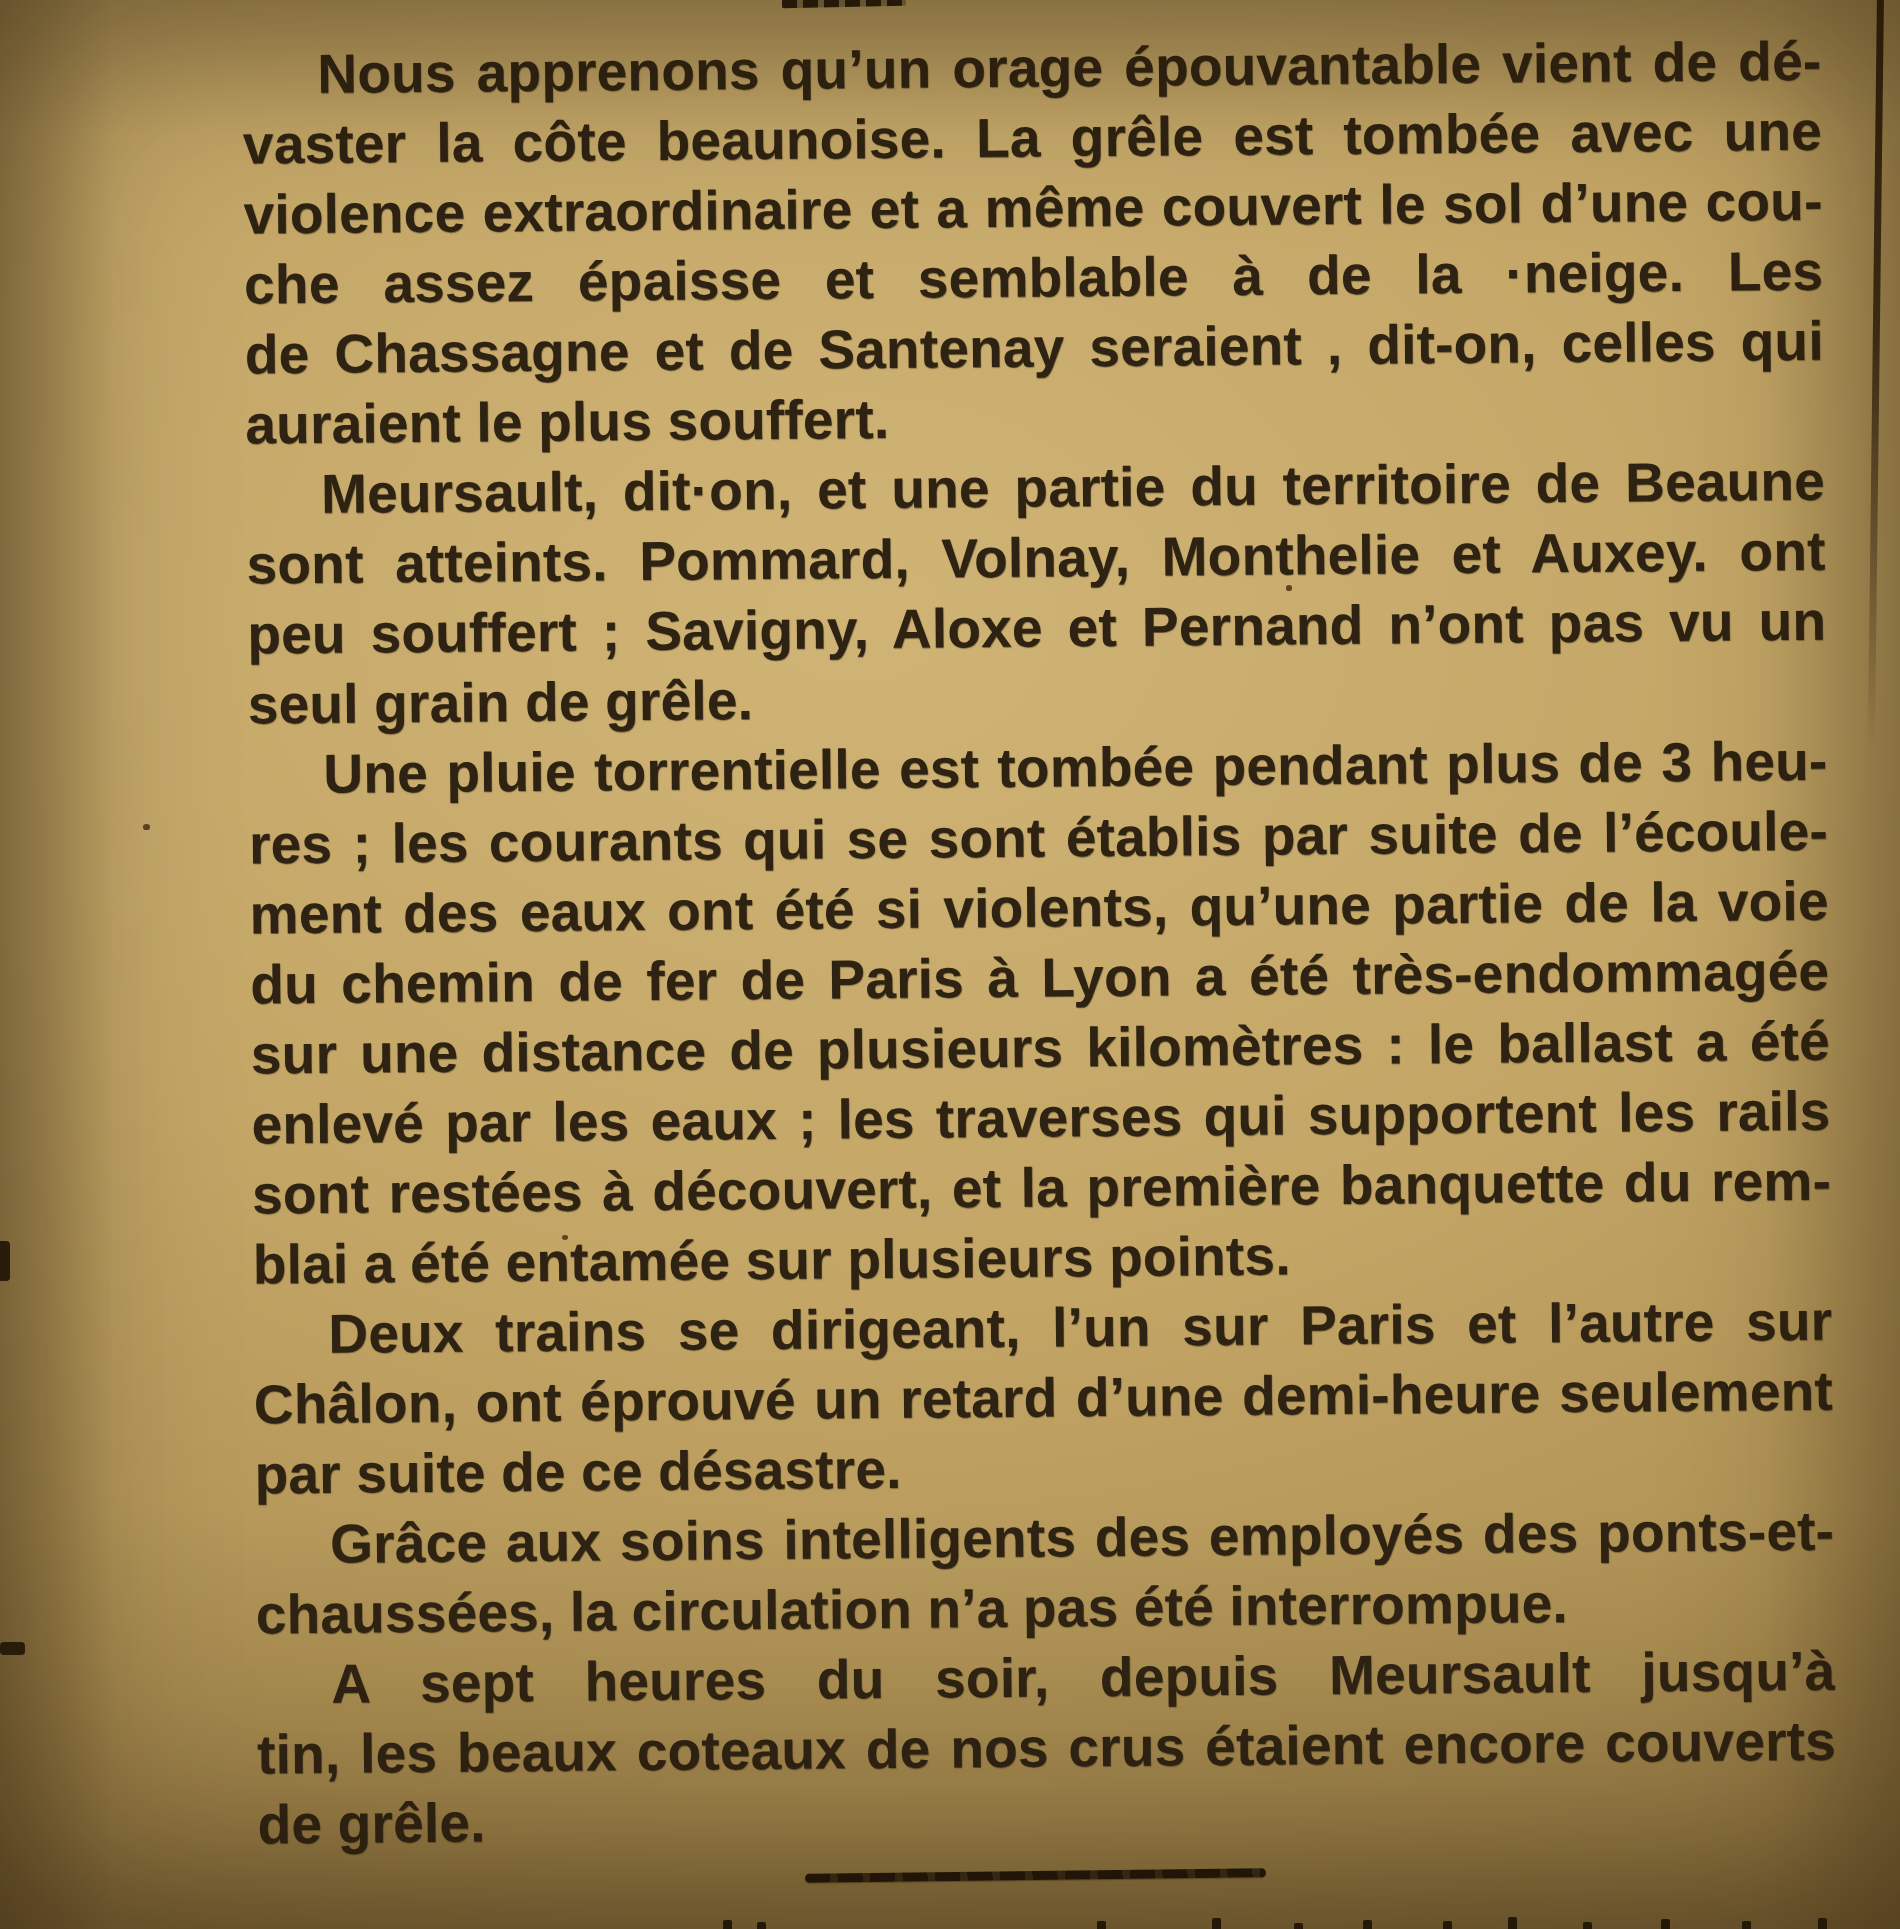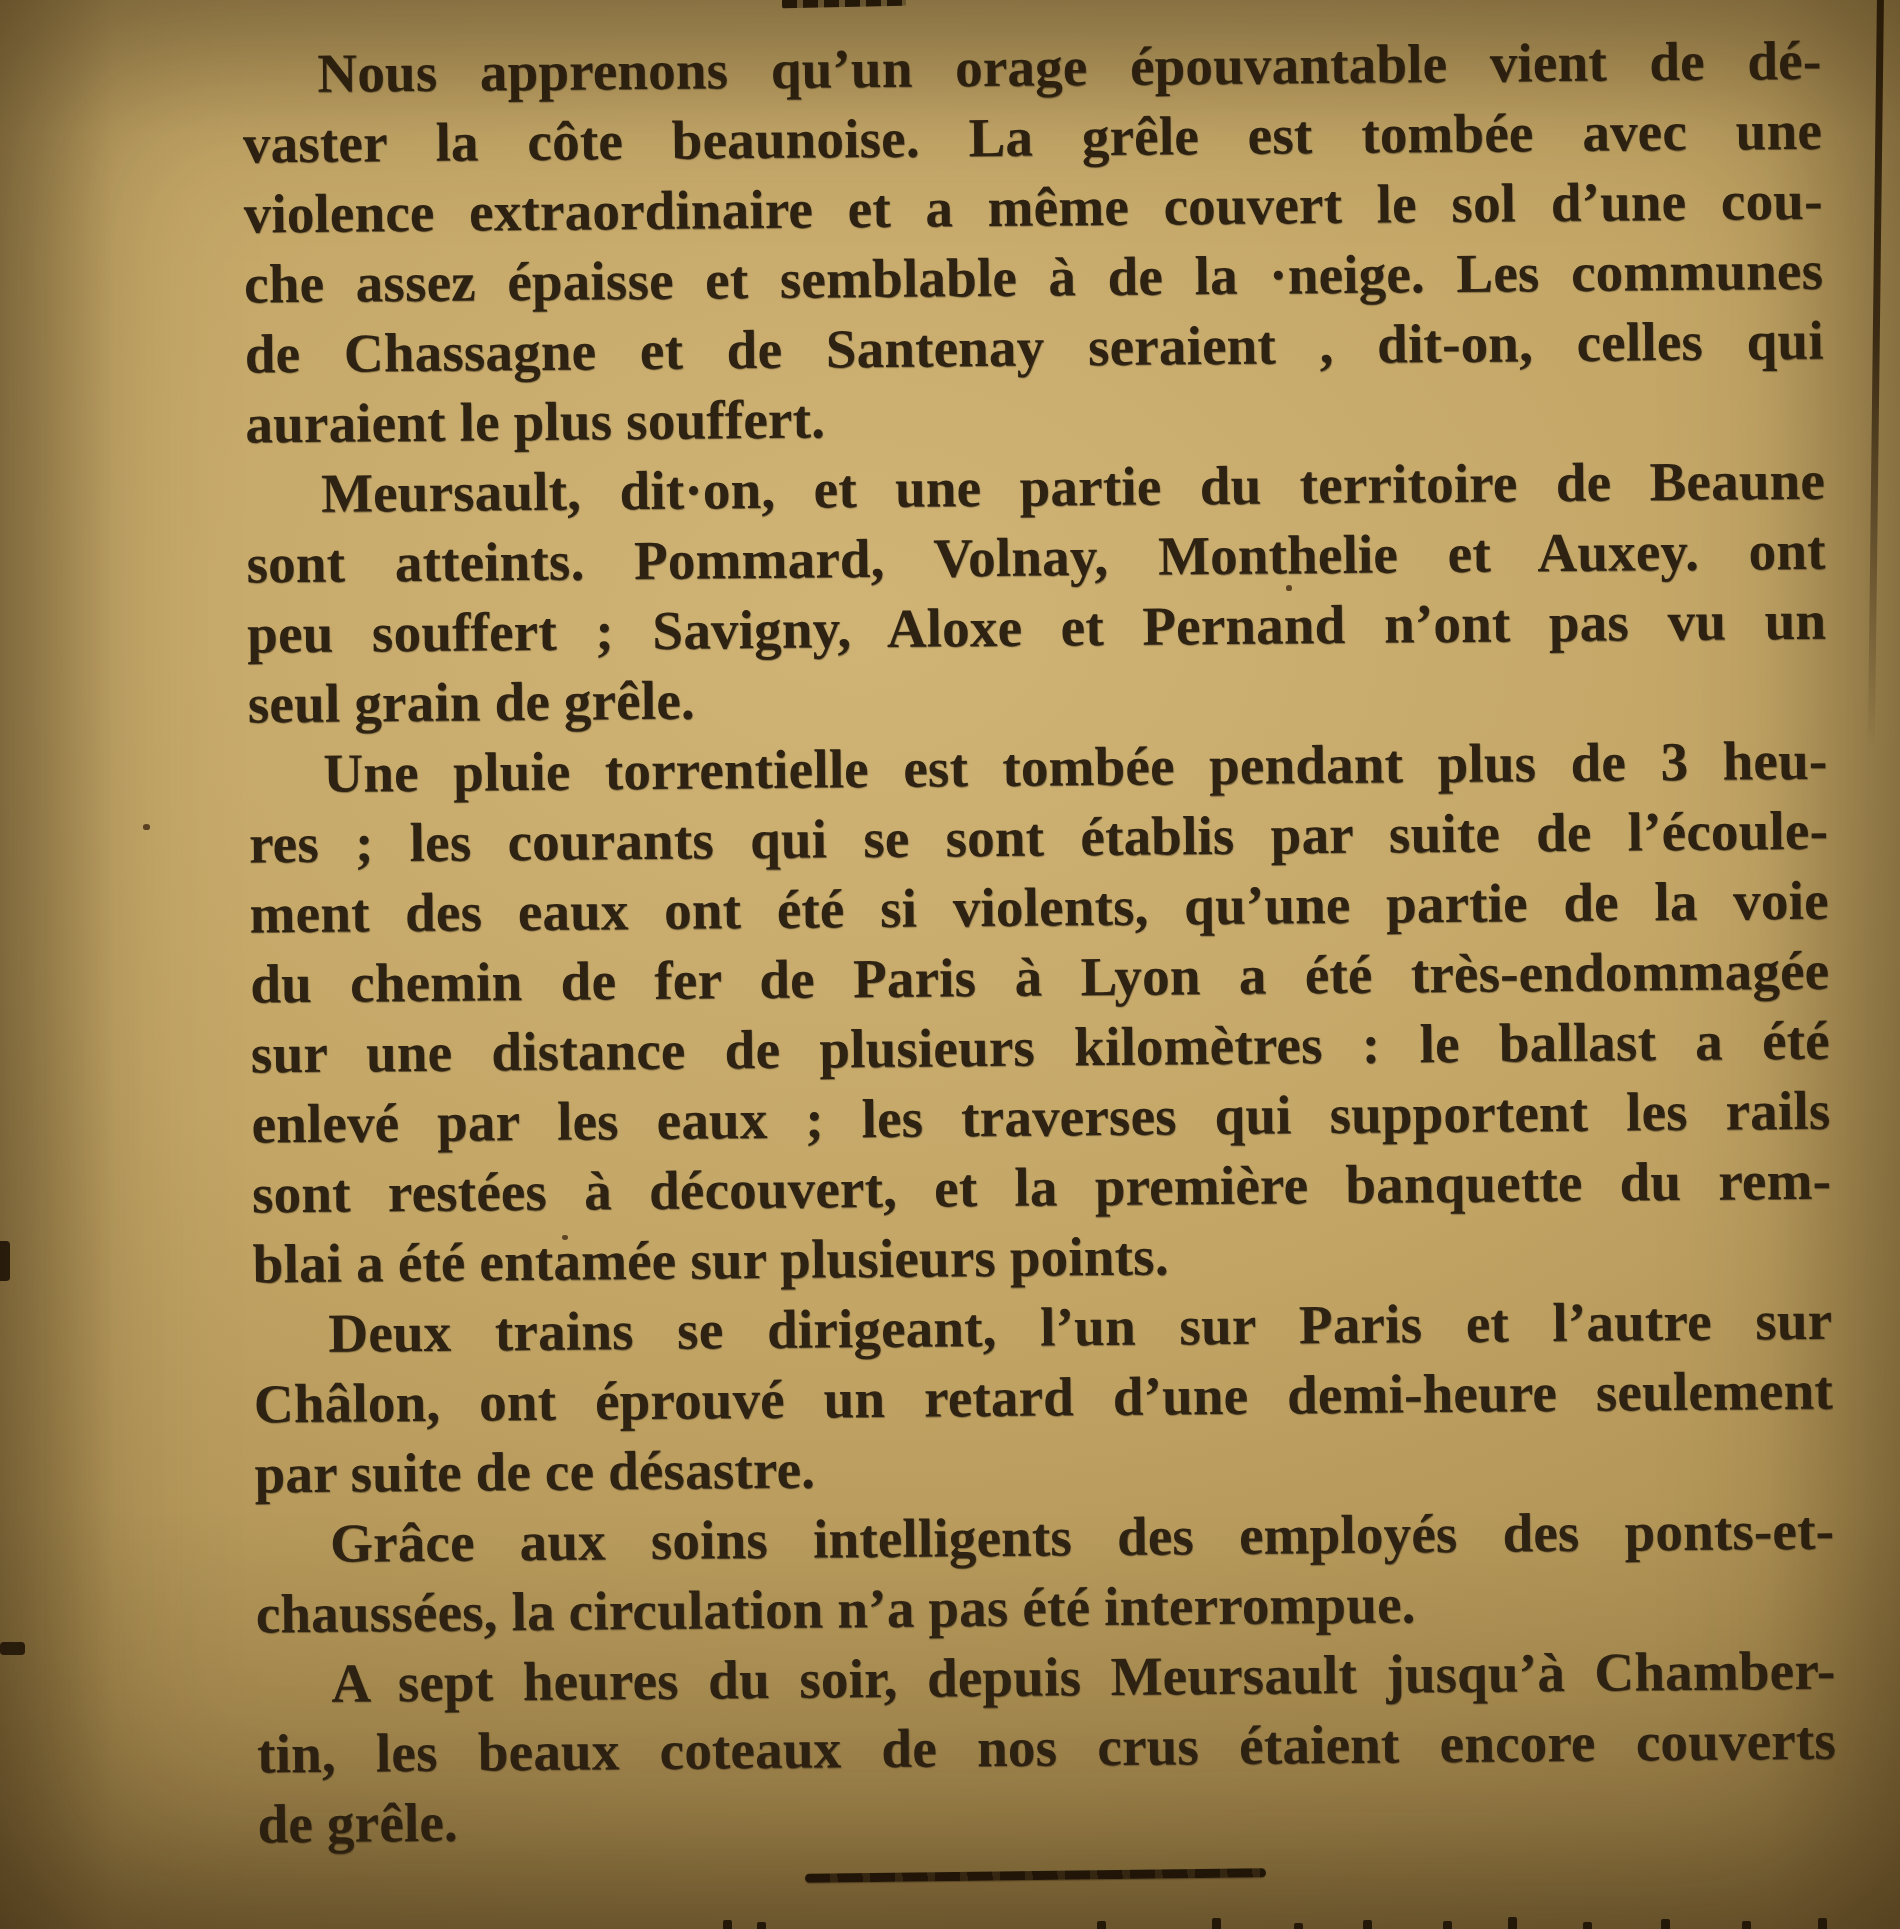--- a/index.html
+++ b/index.html
@@ -5,21 +5,21 @@
   html, body { margin: 0; padding: 0; background: #6d5a30; }
   .photo {
     position: relative;
     width: 1900px;
     height: 1930px;
     overflow: hidden;
     background:
       linear-gradient(to bottom, rgba(35,22,6,0.12) 0%, rgba(35,22,6,0) 7%, rgba(35,22,6,0) 78%, rgba(35,22,6,0.16) 95%, rgba(35,22,6,0.24) 100%),
       linear-gradient(to right, rgba(35,22,6,0.20) 0%, rgba(35,22,6,0) 6%, rgba(35,22,6,0) 93%, rgba(35,22,6,0.10) 100%),
       radial-gradient(120% 85% at 45% 32%, #d0b476 0%, #c3a666 42%, #af9254 72%, #8f7440 100%);
-    font-family: Liberation Serif, serif;
+    font-family: Liberation Sans, sans-serif;
   }
   .vignette {
     position: absolute; inset: 0; pointer-events: none;
     box-shadow: inset 0 0 182px 43px rgba(38,24,5,0.42);
   }
   .article {
     position: absolute;
     left: 242px; top: 34px; width: 1579px;
     transform: rotate(-0.5deg);
     transform-origin: 40% 0;

